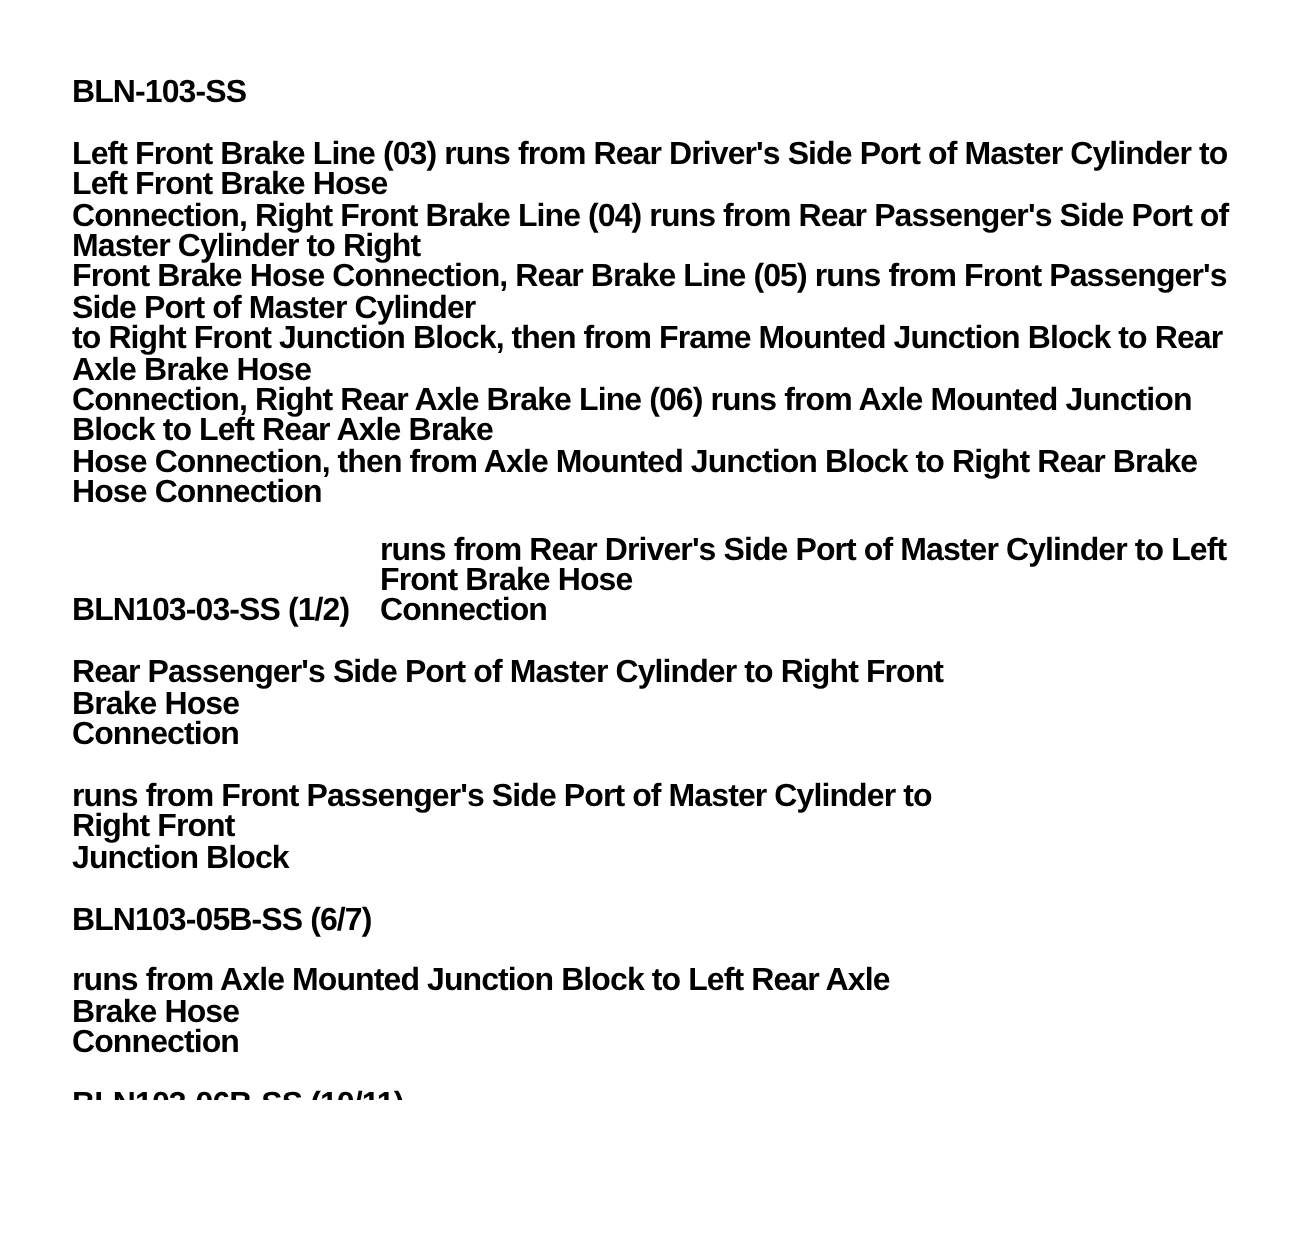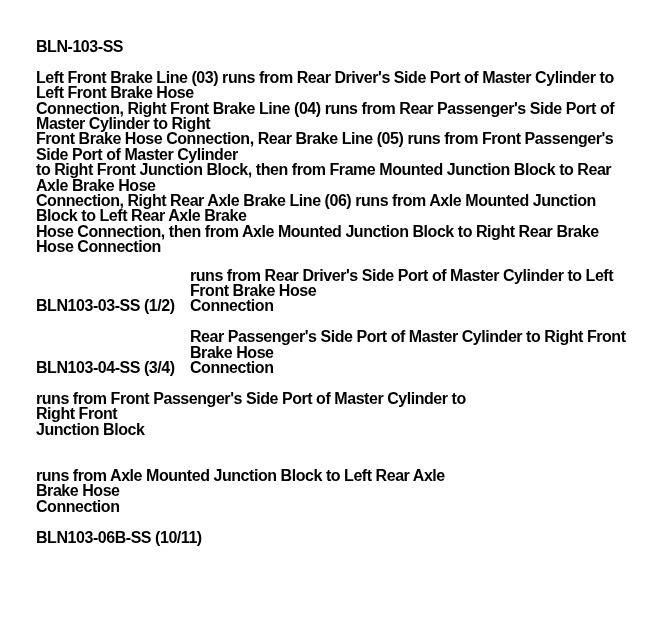--- a/index.html
+++ b/index.html
@@ -64,31 +64,31 @@
 
   <div class="parts-list">
 
     <div class="part-row">
       <div class="part-number">BLN103-03-SS (1/2)</div>
       <div class="part-description">runs from Rear Driver's Side Port of Master Cylinder to Left Front Brake Hose
 Connection</div>
     </div>
 
     <div class="part-row">
-      <div class="part-number">BLN103-04-SS (3/4)</div>
       <div class="part-description">Rear Passenger's Side Port of Master Cylinder to Right Front Brake Hose
 Connection</div>
     </div>
 
     <div class="part-row">
       <div class="part-description">runs from Front Passenger's Side Port of Master Cylinder to Right Front
 Junction Block</div>
     </div>
 
     <div class="part-row">
+      <div class="part-number">BLN103-05B-SS (6/7)</div>
     </div>
 
     <div class="part-row">
       <div class="part-description">runs from Axle Mounted Junction Block to Left Rear Axle Brake Hose
 Connection</div>
     </div>
 
     <div class="part-row">
       <div class="part-number">BLN103-06B-SS (10/11)</div>
     </div>

